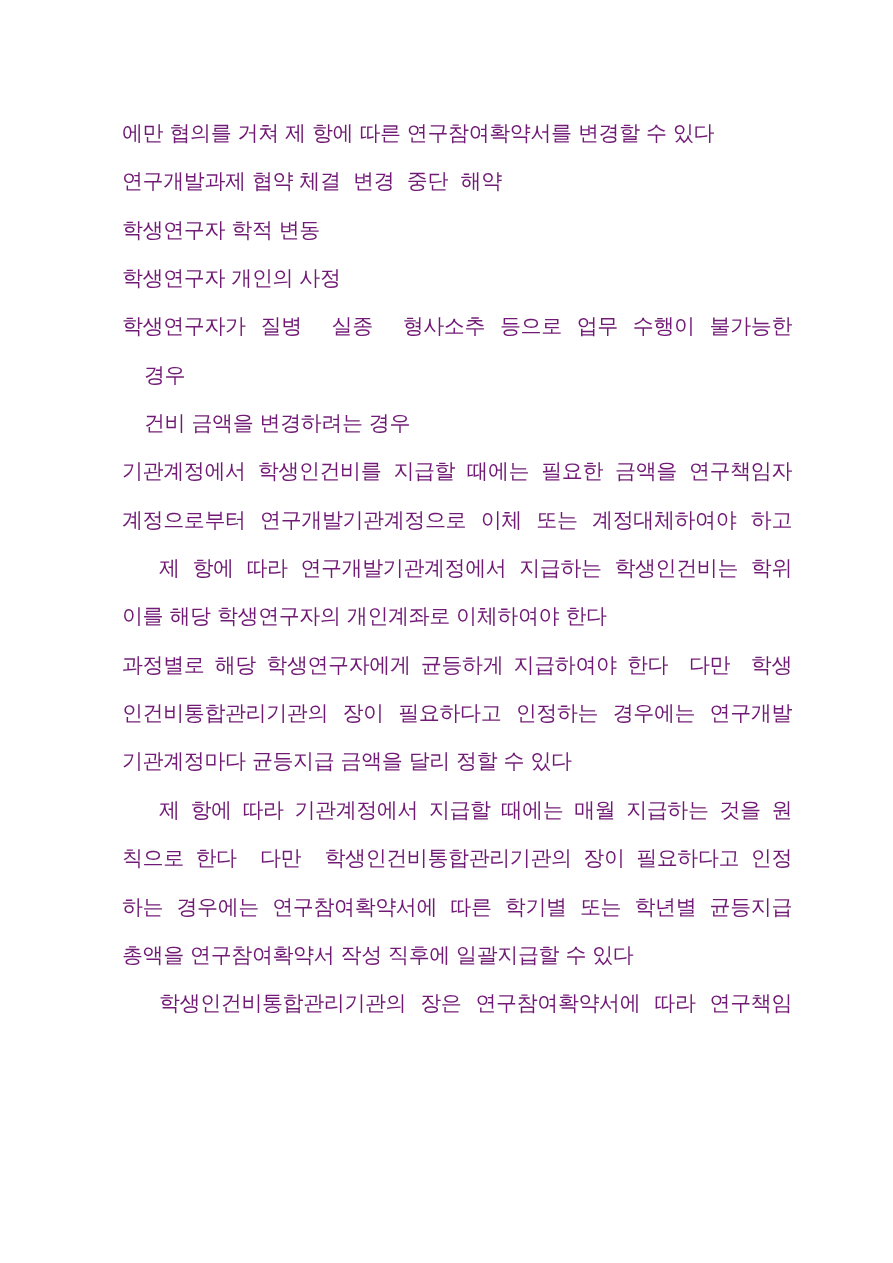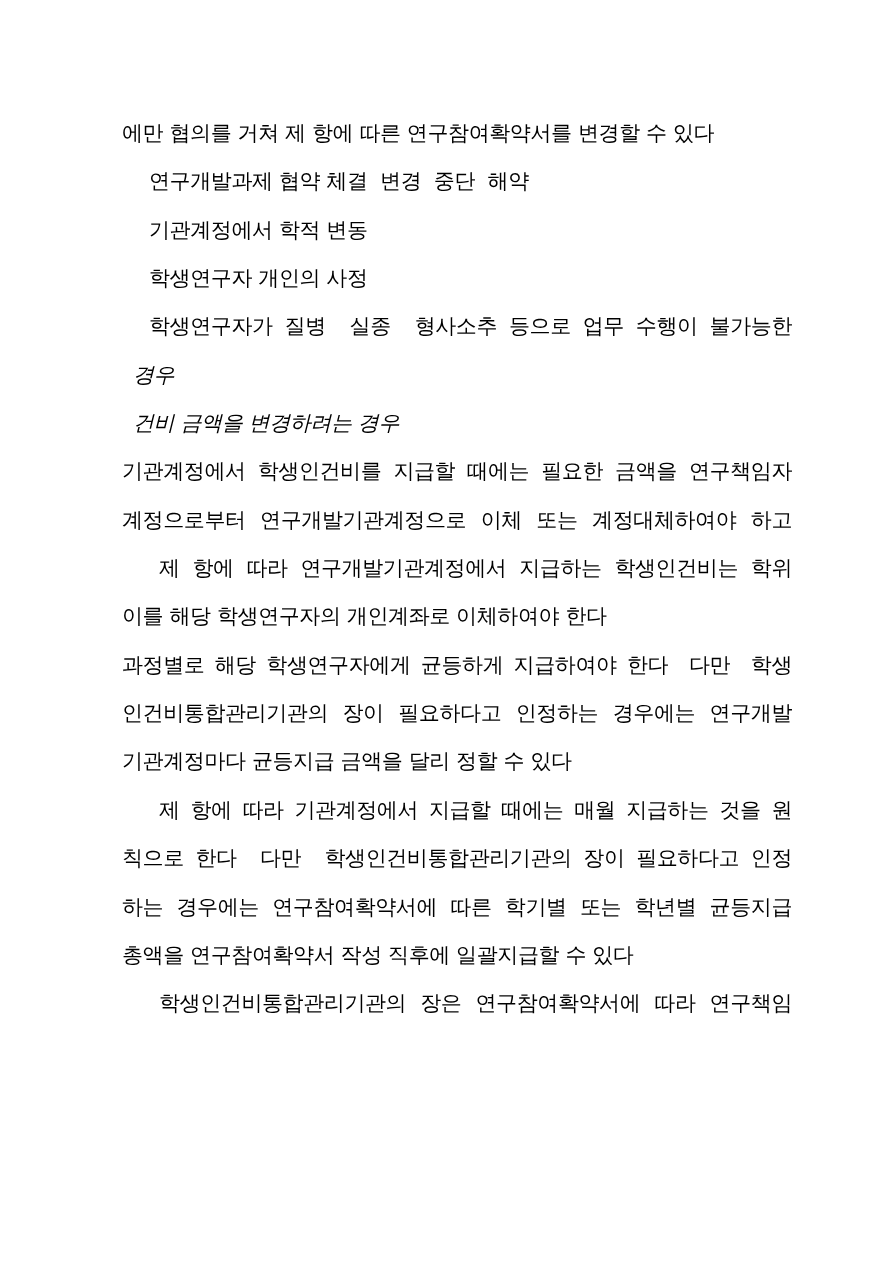--- a/index.html
+++ b/index.html
@@ -13,49 +13,49 @@
     height: 1263px;
     background: #ffffff;
     overflow: hidden;
     font-family: "DejaVu Serif", "Liberation Serif", serif;
   }
   .text-block {
     position: absolute;
     left: 122px;
     top: 109px;
     width: 670px;
-    color: #000000;
+    color: #701a75;
     font-size: 21px;
     letter-spacing: -0.4px;
     line-height: 48.35px;
   }
   .line {
     display: block;
     white-space: pre-wrap;
     text-align: left;
   }
   
   .ind-margin { margin-left: 0; }    
-  .ind-cont   { margin-left: 11px; font-style: italic; } 
-  .ind-item   { margin-left: 27px; } 
+  .ind-cont   { margin-left: 22px; } 
+  .ind-item   { } 
   .ind-para   { margin-left: 37px; } 
   
   .just {
     text-align: justify;
     text-align-last: justify;
   }
 </style>
 </head>
 <body>
 
 <div class="page">
   <div class="text-block">
     <div class="line ind-margin">에만 협의를 거쳐 제 항에 따른 연구참여확약서를 변경할 수 있다</div>
     <div class="line ind-item">연구개발과제 협약 체결  변경  중단  해약</div>
-    <div class="line ind-item">기관계정에서 학적 변동</div>
+    <div class="line ind-item">학생연구자 학적 변동</div>
     <div class="line ind-item">학생연구자 개인의 사정</div>
     <div class="line ind-item just">학생연구자가 질병  실종  형사소추 등으로 업무 수행이 불가능한</div>
     <div class="line ind-cont">경우</div>
     <div class="line ind-cont">건비 금액을 변경하려는 경우</div>
     <div class="line ind-margin just">기관계정에서 학생인건비를 지급할 때에는 필요한 금액을 연구책임자</div>
     <div class="line ind-margin just">계정으로부터 연구개발기관계정으로 이체 또는 계정대체하여야 하고</div>
     <div class="line ind-para just">제 항에 따라 연구개발기관계정에서 지급하는 학생인건비는 학위</div>
     <div class="line ind-margin">이를 해당 학생연구자의 개인계좌로 이체하여야 한다</div>
     <div class="line ind-margin just">과정별로 해당 학생연구자에게 균등하게 지급하여야 한다  다만  학생</div>
     <div class="line ind-margin just">인건비통합관리기관의 장이 필요하다고 인정하는 경우에는 연구개발</div>

